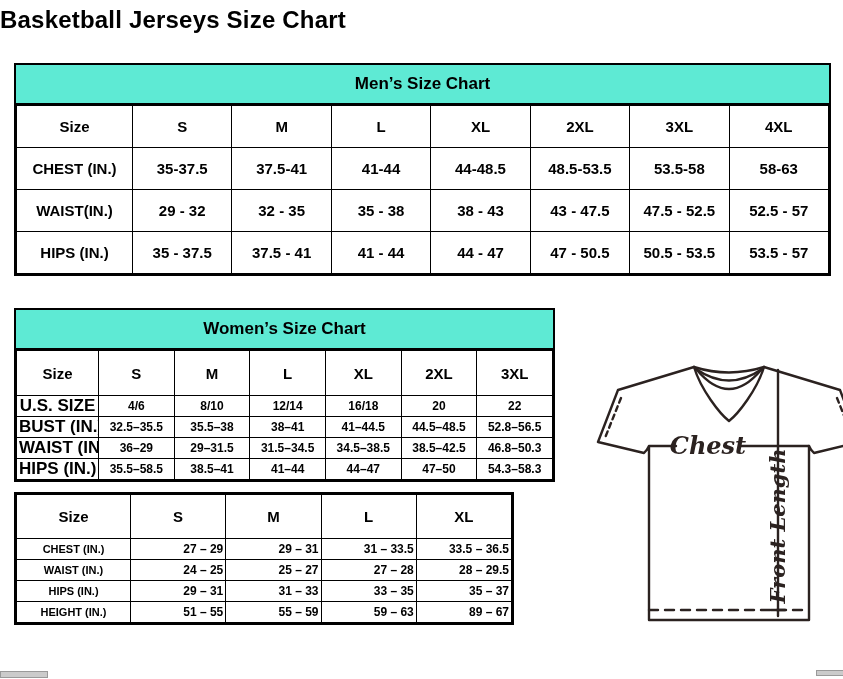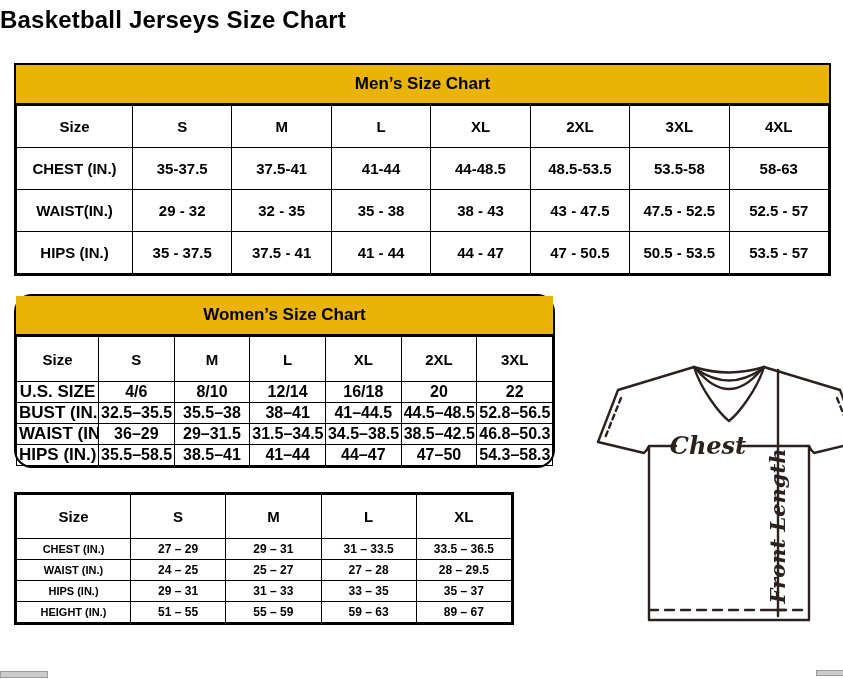--- a/index.html
+++ b/index.html
@@ -6,53 +6,53 @@
   body{
     width:843px;height:679px;position:relative;background:#ffffff;
     font-family:"Liberation Sans", sans-serif;color:#000;overflow:hidden;
   }
   .page-title{
     position:absolute;top:6px;left:0;width:100%;text-align:left;
     font-size:24px;font-weight:bold;letter-spacing:0.2px;
   }
   .panel{position:absolute;border:2px solid #000;background:#fff;}
   .panel-title{
-    background:#eab308;border-bottom:2px solid #000;text-align:center;
+    background:#5eead4;border-bottom:2px solid #000;text-align:center;
     font-weight:bold;font-size:17px;display:flex;align-items:center;justify-content:center;
   }
   table.chart-table{border-collapse:collapse;table-layout:fixed;width:100%;}
   table.chart-table th,table.chart-table td{
     border:1px solid #000;text-align:center;font-weight:bold;padding:0 2px;
     overflow:hidden;white-space:nowrap;
   }
   
   .mens{left:14px;top:63px;width:813px;}
   .mens .panel-title{height:38px;}
   .mens col.c0{width:116px;}
   .mens thead tr{height:42px;}
   .mens tbody tr{height:42px;}
   .mens th,.mens td{font-size:15px;}
   
-  .womens{left:14px;top:294px;width:537px;border-radius:18px;}
+  .womens{left:14px;top:308px;width:537px;}
   .womens .panel-title{height:38px;}
   .womens col.c0{width:82px;}
   .womens thead tr{height:45px;}
   .womens thead th{font-size:15px;}
   .womens tbody tr{height:21px;}
   .womens tbody th{font-size:17px;}
-  .womens tbody td{font-size:16px;}
+  .womens tbody td{font-size:12px;}
   
   .youth{left:14px;top:492px;width:496px;}
   .youth .panel-title{height:38px;}
   .youth col.c0{width:114px;}
   .youth thead tr{height:44px;}
   .youth thead th{font-size:15px;}
   .youth tbody tr{height:21px;}
   .youth tbody th{font-size:11px;}
-  .youth tbody td{font-size:12px;}
+  .youth tbody td{font-size:12px;text-align:right;}
   
   .jersey-wrap{position:absolute;left:588px;top:358px;width:284px;height:268px;}
   .diagram-label{
     font-family:"DejaVu Serif", serif;font-style:italic;font-weight:bold;fill:#2b2220;
   }
   
   .scroll-frag{position:absolute;background:#cbcbcb;border:1px solid #9a9a9a;}
   .scroll-frag.left{left:0;top:671px;width:46px;height:5px;}
   .scroll-frag.right{left:816px;top:670px;width:27px;height:4px;}
 </style>

